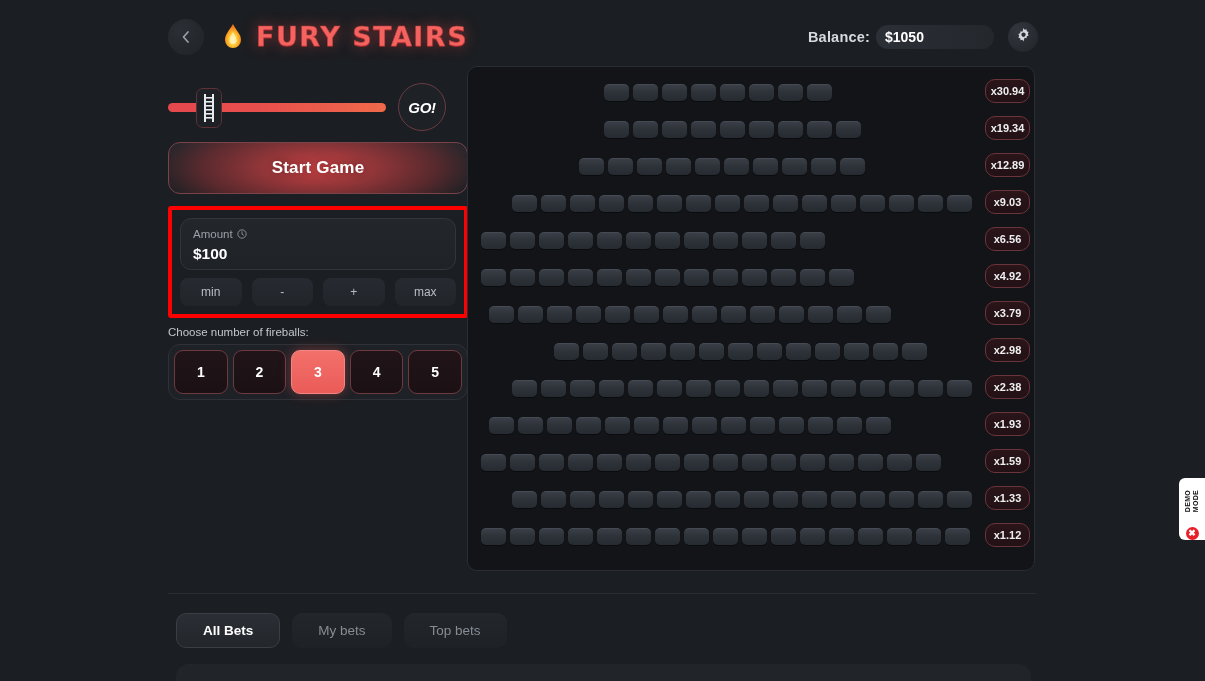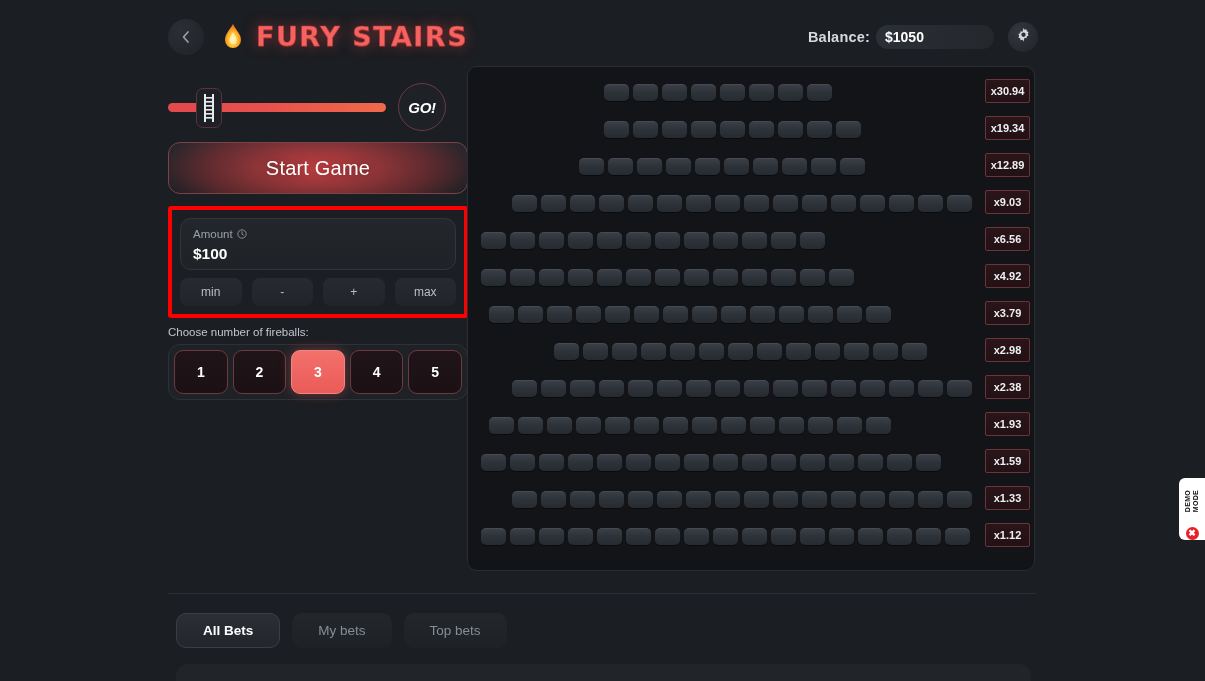--- a/index.html
+++ b/index.html
@@ -105,21 +105,21 @@
     margin-top: 10px;
     width: 300px; height: 52px; border-radius: 12px;
     border: 1px solid #7a4348;
     background:
       radial-gradient(ellipse 70% 140% at 50% 50%, rgba(228,70,72,.85) 0%, rgba(200,55,58,.35) 55%, rgba(40,30,32,0) 78%),
       linear-gradient(180deg, #23262b, #1d2024);
     display: flex; align-items: center; justify-content: center;
     cursor: pointer;
   }
   .start-btn-label {
-    color: #fff; font-size: 20px; font-weight: normal;
+    color: #fff; font-size: 17px; font-weight: bold;
     letter-spacing: .2px;
     text-shadow: 0 0 8px rgba(0,0,0,.4);
   }
 
   .amount-highlight {
     margin-top: 12px;
     width: 300px; padding: 8px;
     border: 4px solid #fe0000;
     border-radius: 3px;
     background: #1b1e22;
@@ -196,21 +196,21 @@
     cursor: pointer;
   }
 
   .mult-col {
     position: absolute; left: 985px; top: 66px;
     width: 50px;
     display: flex; flex-direction: column;
     padding-top: 13px;
   }
   .mult {
-    width: 45px; height: 24px; border-radius: 2px;
+    width: 45px; height: 24px; border-radius: 10px;
     border: 1px solid #6b343c;
     background: linear-gradient(180deg, #2a1519, #221115);
     display: flex; align-items: center; justify-content: center;
     color: #eef0f2; font-size: 11px; font-weight: bold;
     margin-bottom: 13px;
   }
 
   
   .divider {
     position: absolute; left: 168px; top: 593px;

